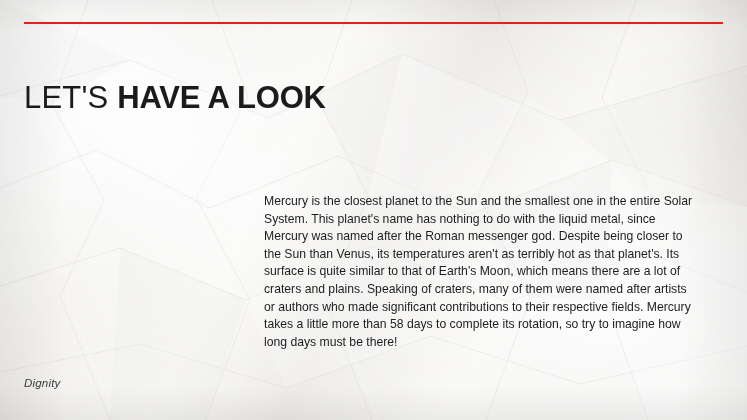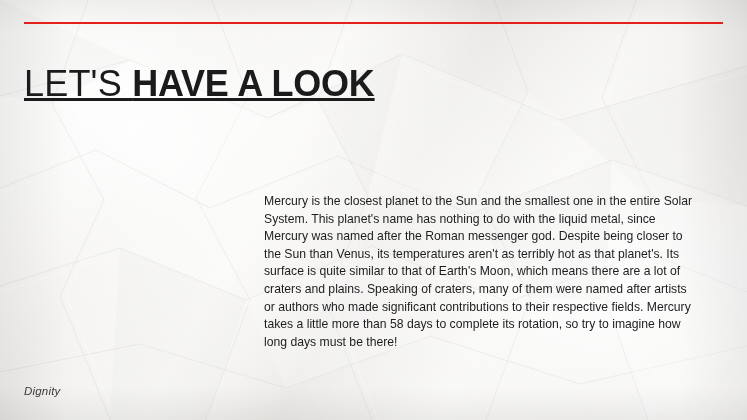--- a/index.html
+++ b/index.html
@@ -47,27 +47,26 @@
     left: 24px;
     top: 22px;
     width: 699px;
     height: 2px;
     background: #e2211c;
   }
 
   .title {
     position: absolute;
     left: 24px;
-    top: 66px;
-    font-size: 36px;
+    top: 80px;
+    font-size: 31px;
     line-height: 36px;
     letter-spacing: 0.2px;
     color: #1b1b1b;
     white-space: nowrap;
-    text-decoration: underline;
   }
   .title .light {
     font-weight: 400;
   }
   .title .bold {
     font-weight: 700;
     letter-spacing: -0.2px;
   }
 
   .body-text {
@@ -82,21 +81,20 @@
   }
 
   .footer {
     position: absolute;
     left: 24px;
     top: 377px;
     font-size: 11.5px;
     font-style: italic;
     color: #3a3a3a;
     letter-spacing: 0.2px;
-    margin-top: 8px;
   }
 </style>
 </head>
 <body>
 
 <div class="slide">
 
   <svg class="creases" width="747" height="420" viewBox="0 0 747 420" preserveAspectRatio="none">
     <g stroke="#b9b6b1" stroke-width="0.7" fill="none" opacity="0.5">
       <path d="M0 96 L130 60 L268 118 L402 54 L560 120 L747 66"></path>

